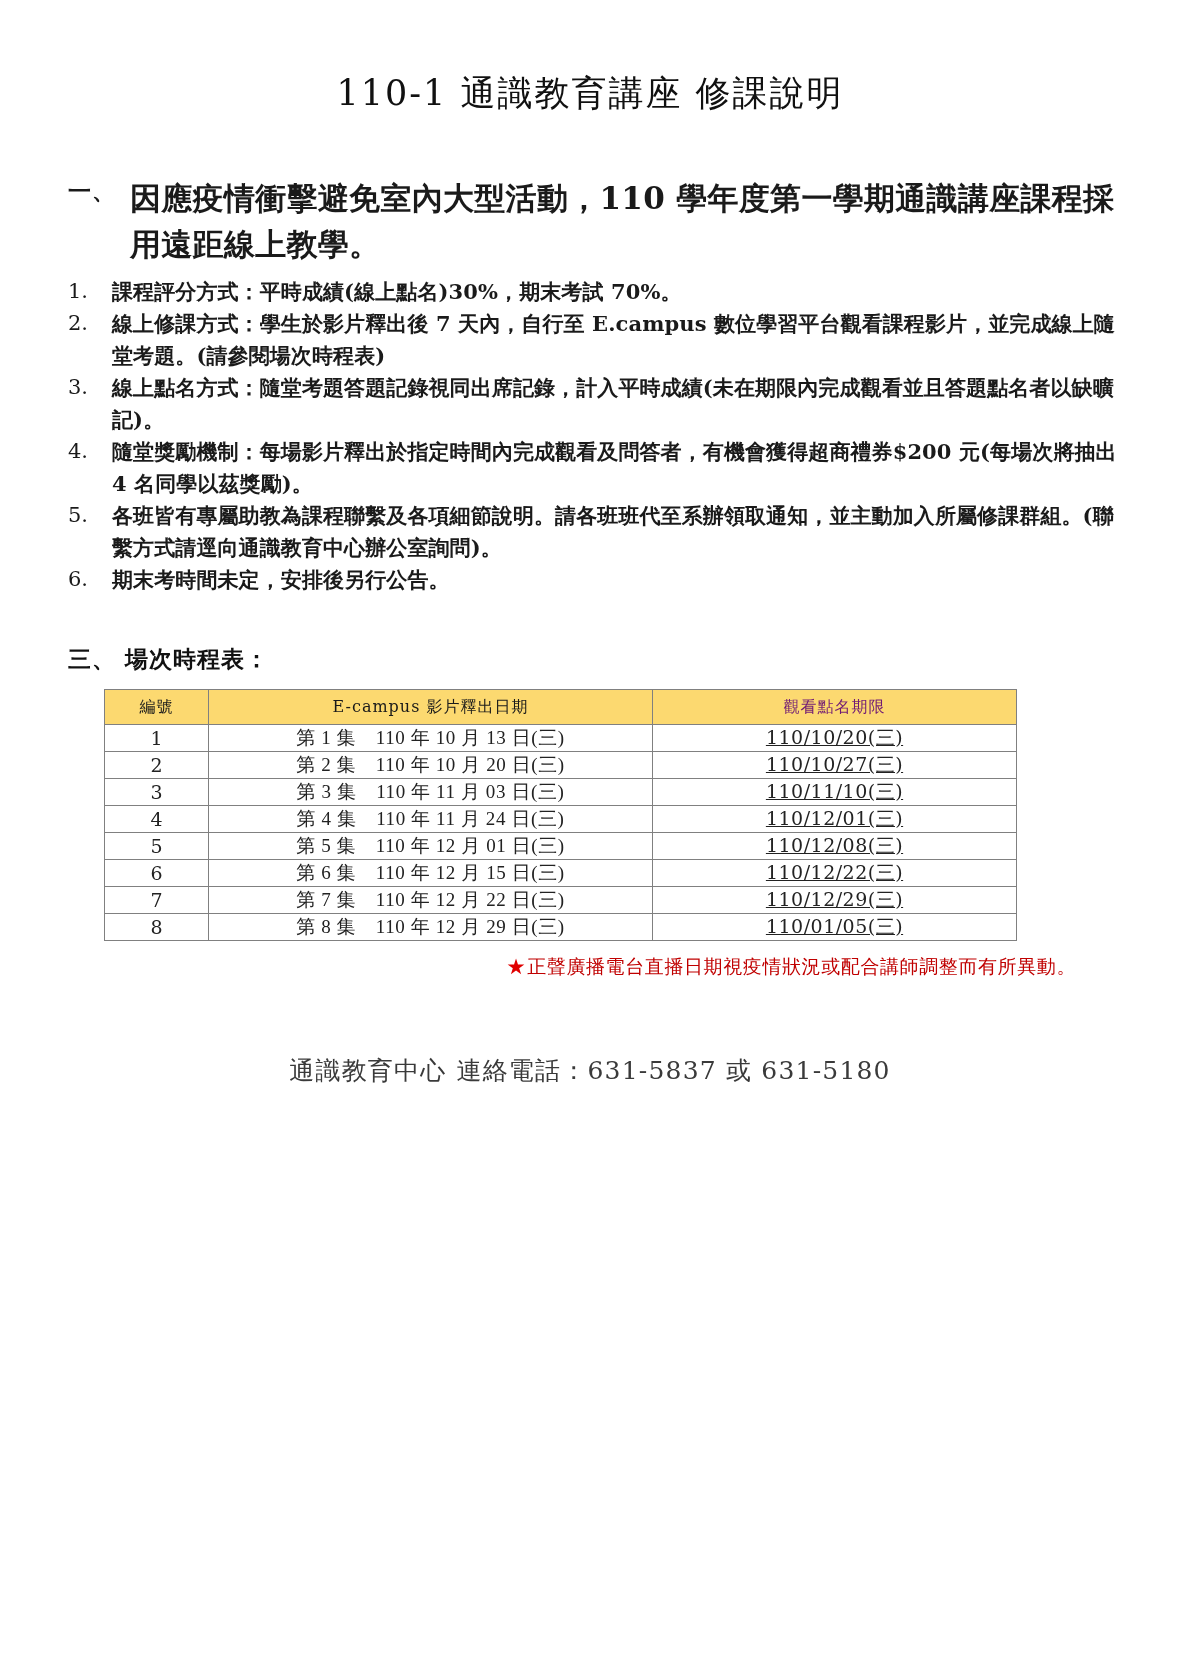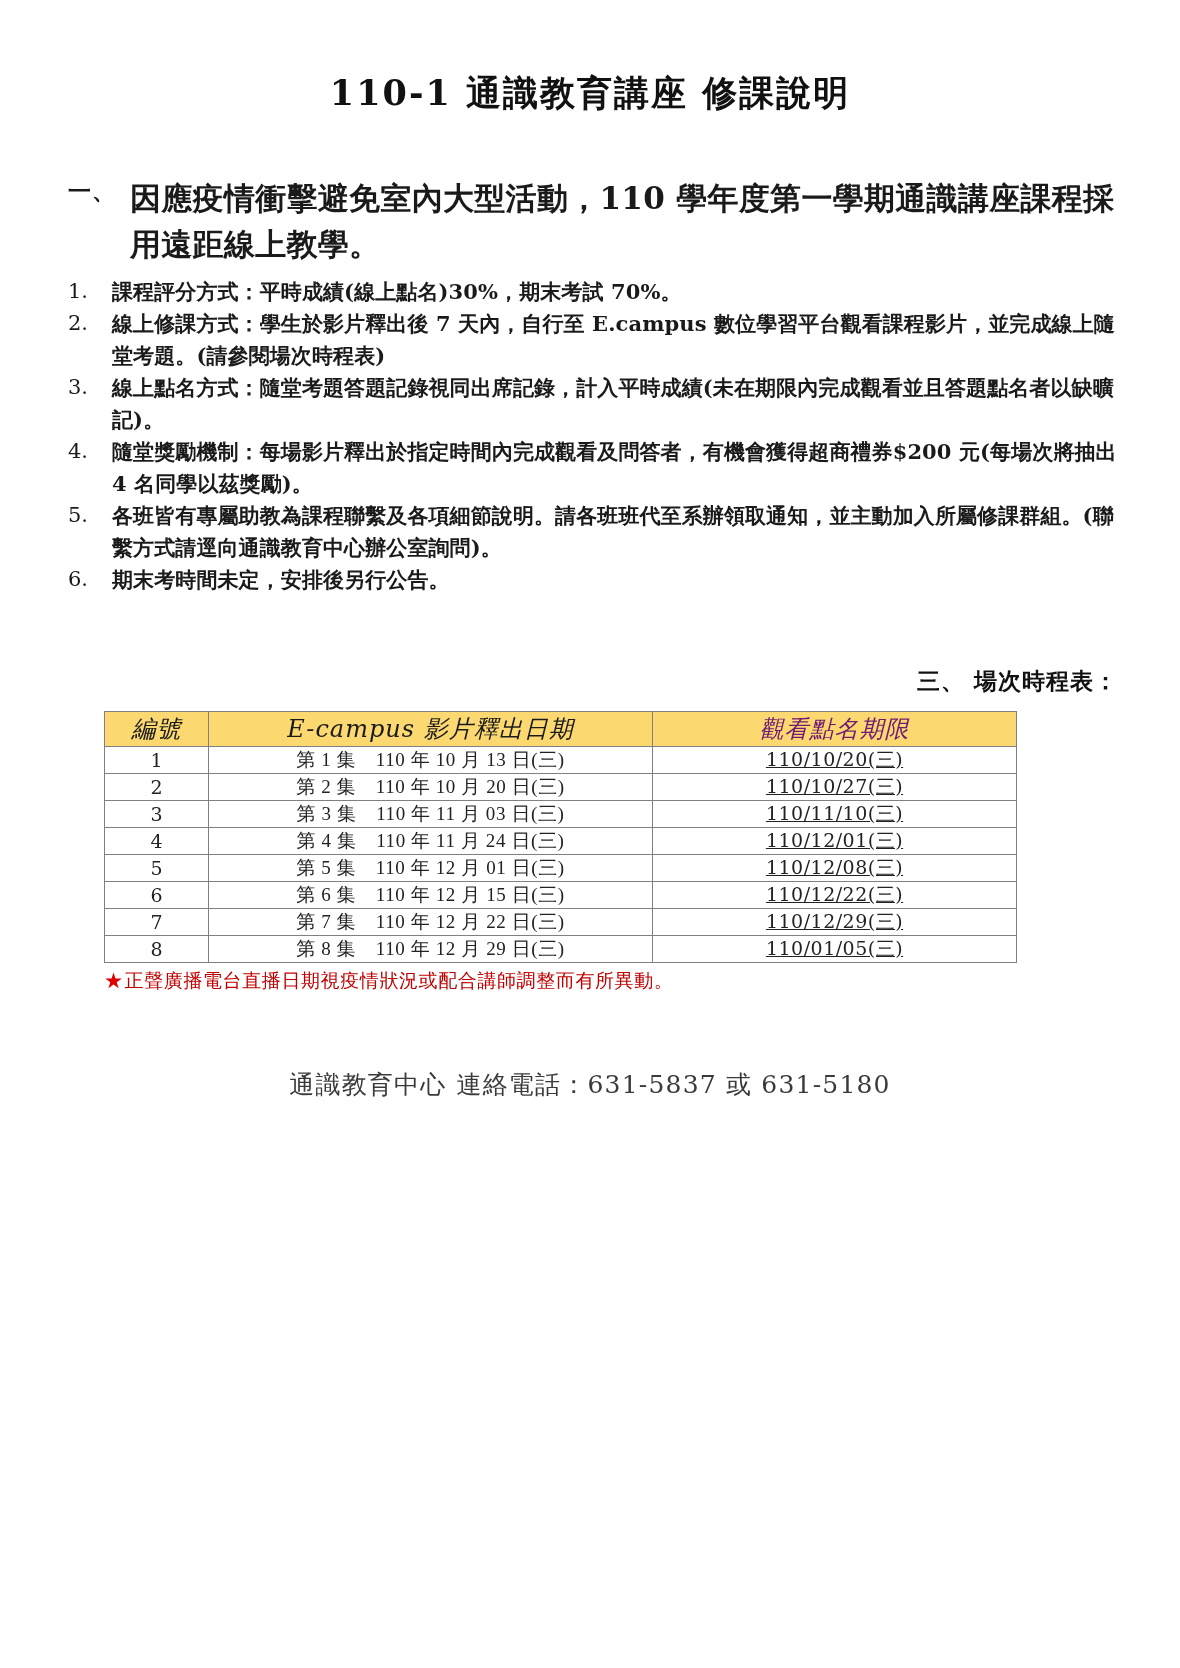--- a/index.html
+++ b/index.html
@@ -21,21 +21,21 @@
     height: 1668px;
     box-sizing: border-box;
     padding: 0;
     position: relative;
   }
 
   
   .doc-title {
     text-align: center;
     font-size: 35px;
-    font-weight: bold;
+    font-weight: normal;
     letter-spacing: 2px;
     margin: 0;
     padding-top: 72px;
     line-height: 1.2;
     color: #111;
   }
 
   
   .section-block {
     padding-left: 68px;
@@ -65,22 +65,21 @@
     flex: 1 1 auto;
     font-size: 31px;
     font-weight: bold;
     line-height: 1.48;
     letter-spacing: 0.3px;
   }
   .sec2-head {
     margin-top: 38px;
   }
   .sec3-head {
-    margin-top: 68px;
-    text-align: right;
+    margin-top: 46px;
   }
 
   
   ol.rules {
     list-style: none;
     margin: 8px 0 0 0;
     padding: 0;
   }
   ol.rules > li {
     display: flex;
@@ -119,46 +118,45 @@
     font-size: 19px;
     font-weight: normal;
     text-align: center;
     vertical-align: middle;
     background: #ffffff;
     color: #222;
   }
   table.schedule thead th {
     background: #FCD970;
     height: 34px;
-    font-size: 24px;
+    font-size: 16px;
     color: #1a1a1a;
     letter-spacing: 1px;
-    font-style: italic;
   }
   table.schedule thead th.deadline-head {
     color: #701a75;
   }
   col.c-no { width: 104px; }
   col.c-date { width: 444px; }
   col.c-deadline { width: 364px; }
   td.deadline {
     color: #E03C31;
     letter-spacing: 0.5px;
     text-decoration: underline;
   }
   td.ep {
     letter-spacing: 0.6px;
     font-family: Liberation Serif, serif;
   }
   td.no { color: #333; }
 
   
   .footnote {
-    margin-top: 5px;
-    text-align: left;
+    margin-top: 13px;
+    text-align: right;
     color: #C00000;
     font-size: 19px;
     letter-spacing: 0.6px;
   }
   .footnote .star {
     color: #E00000;
     font-size: 19px;
     margin-right: 1px;
   }
 

